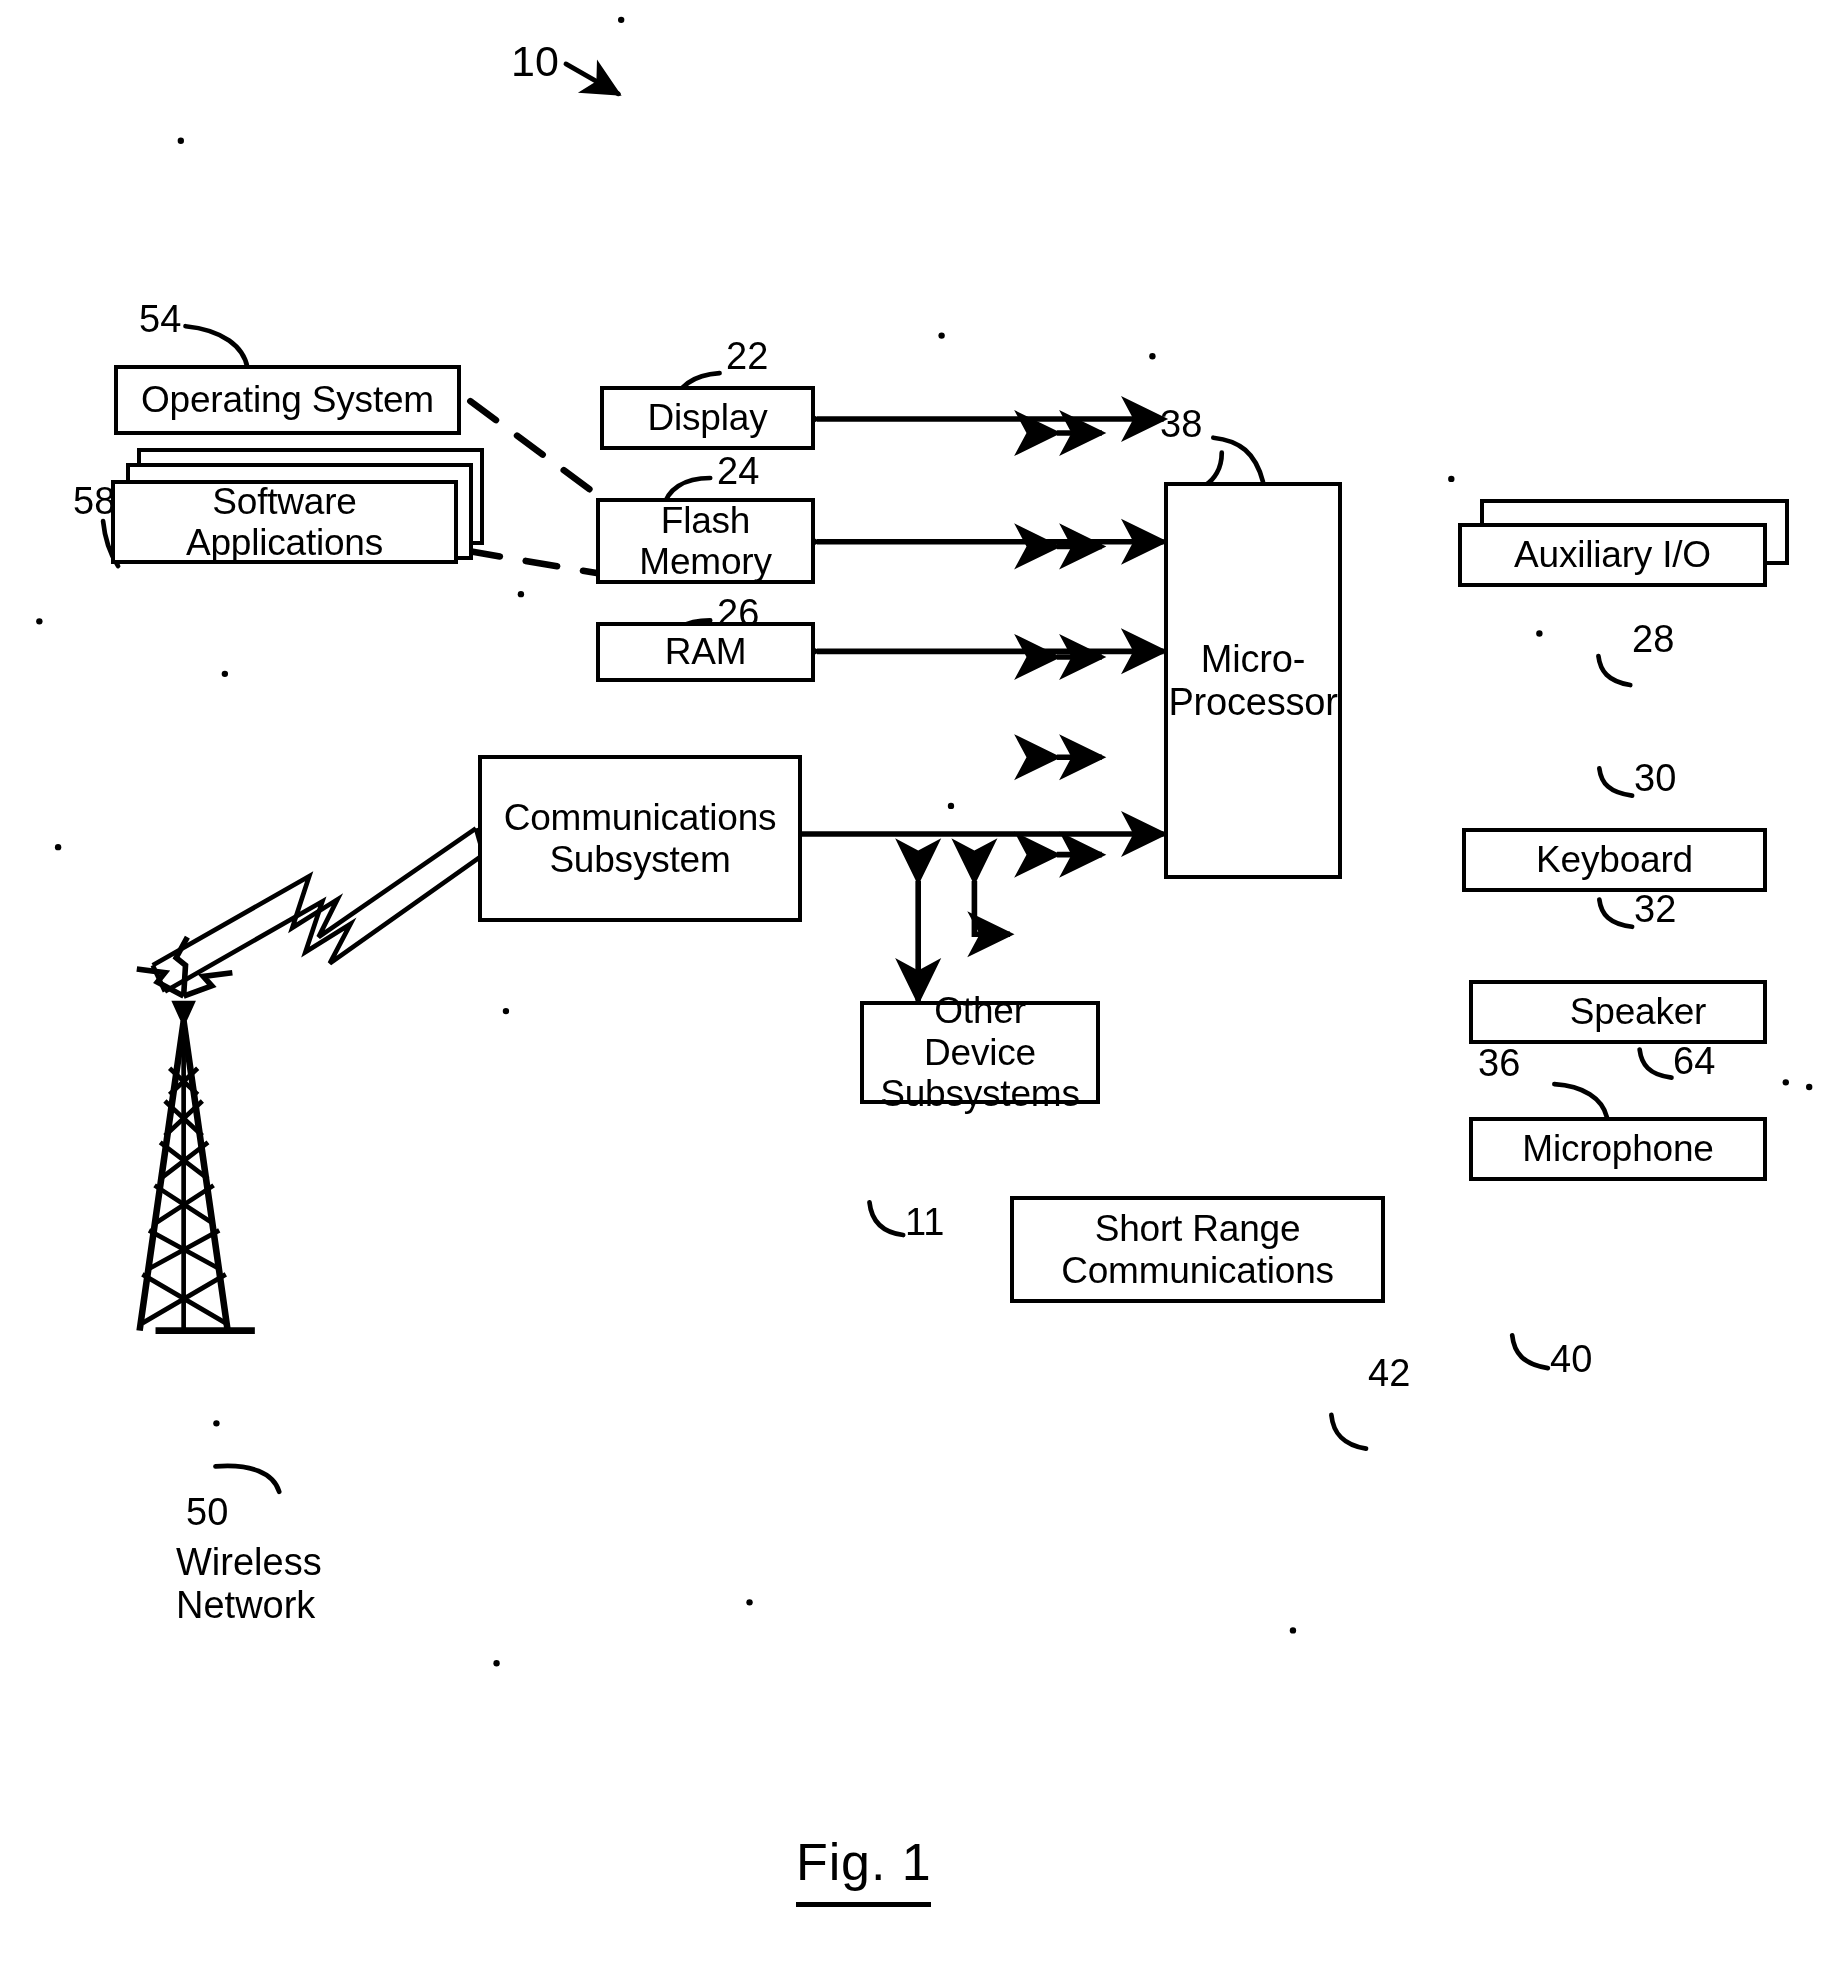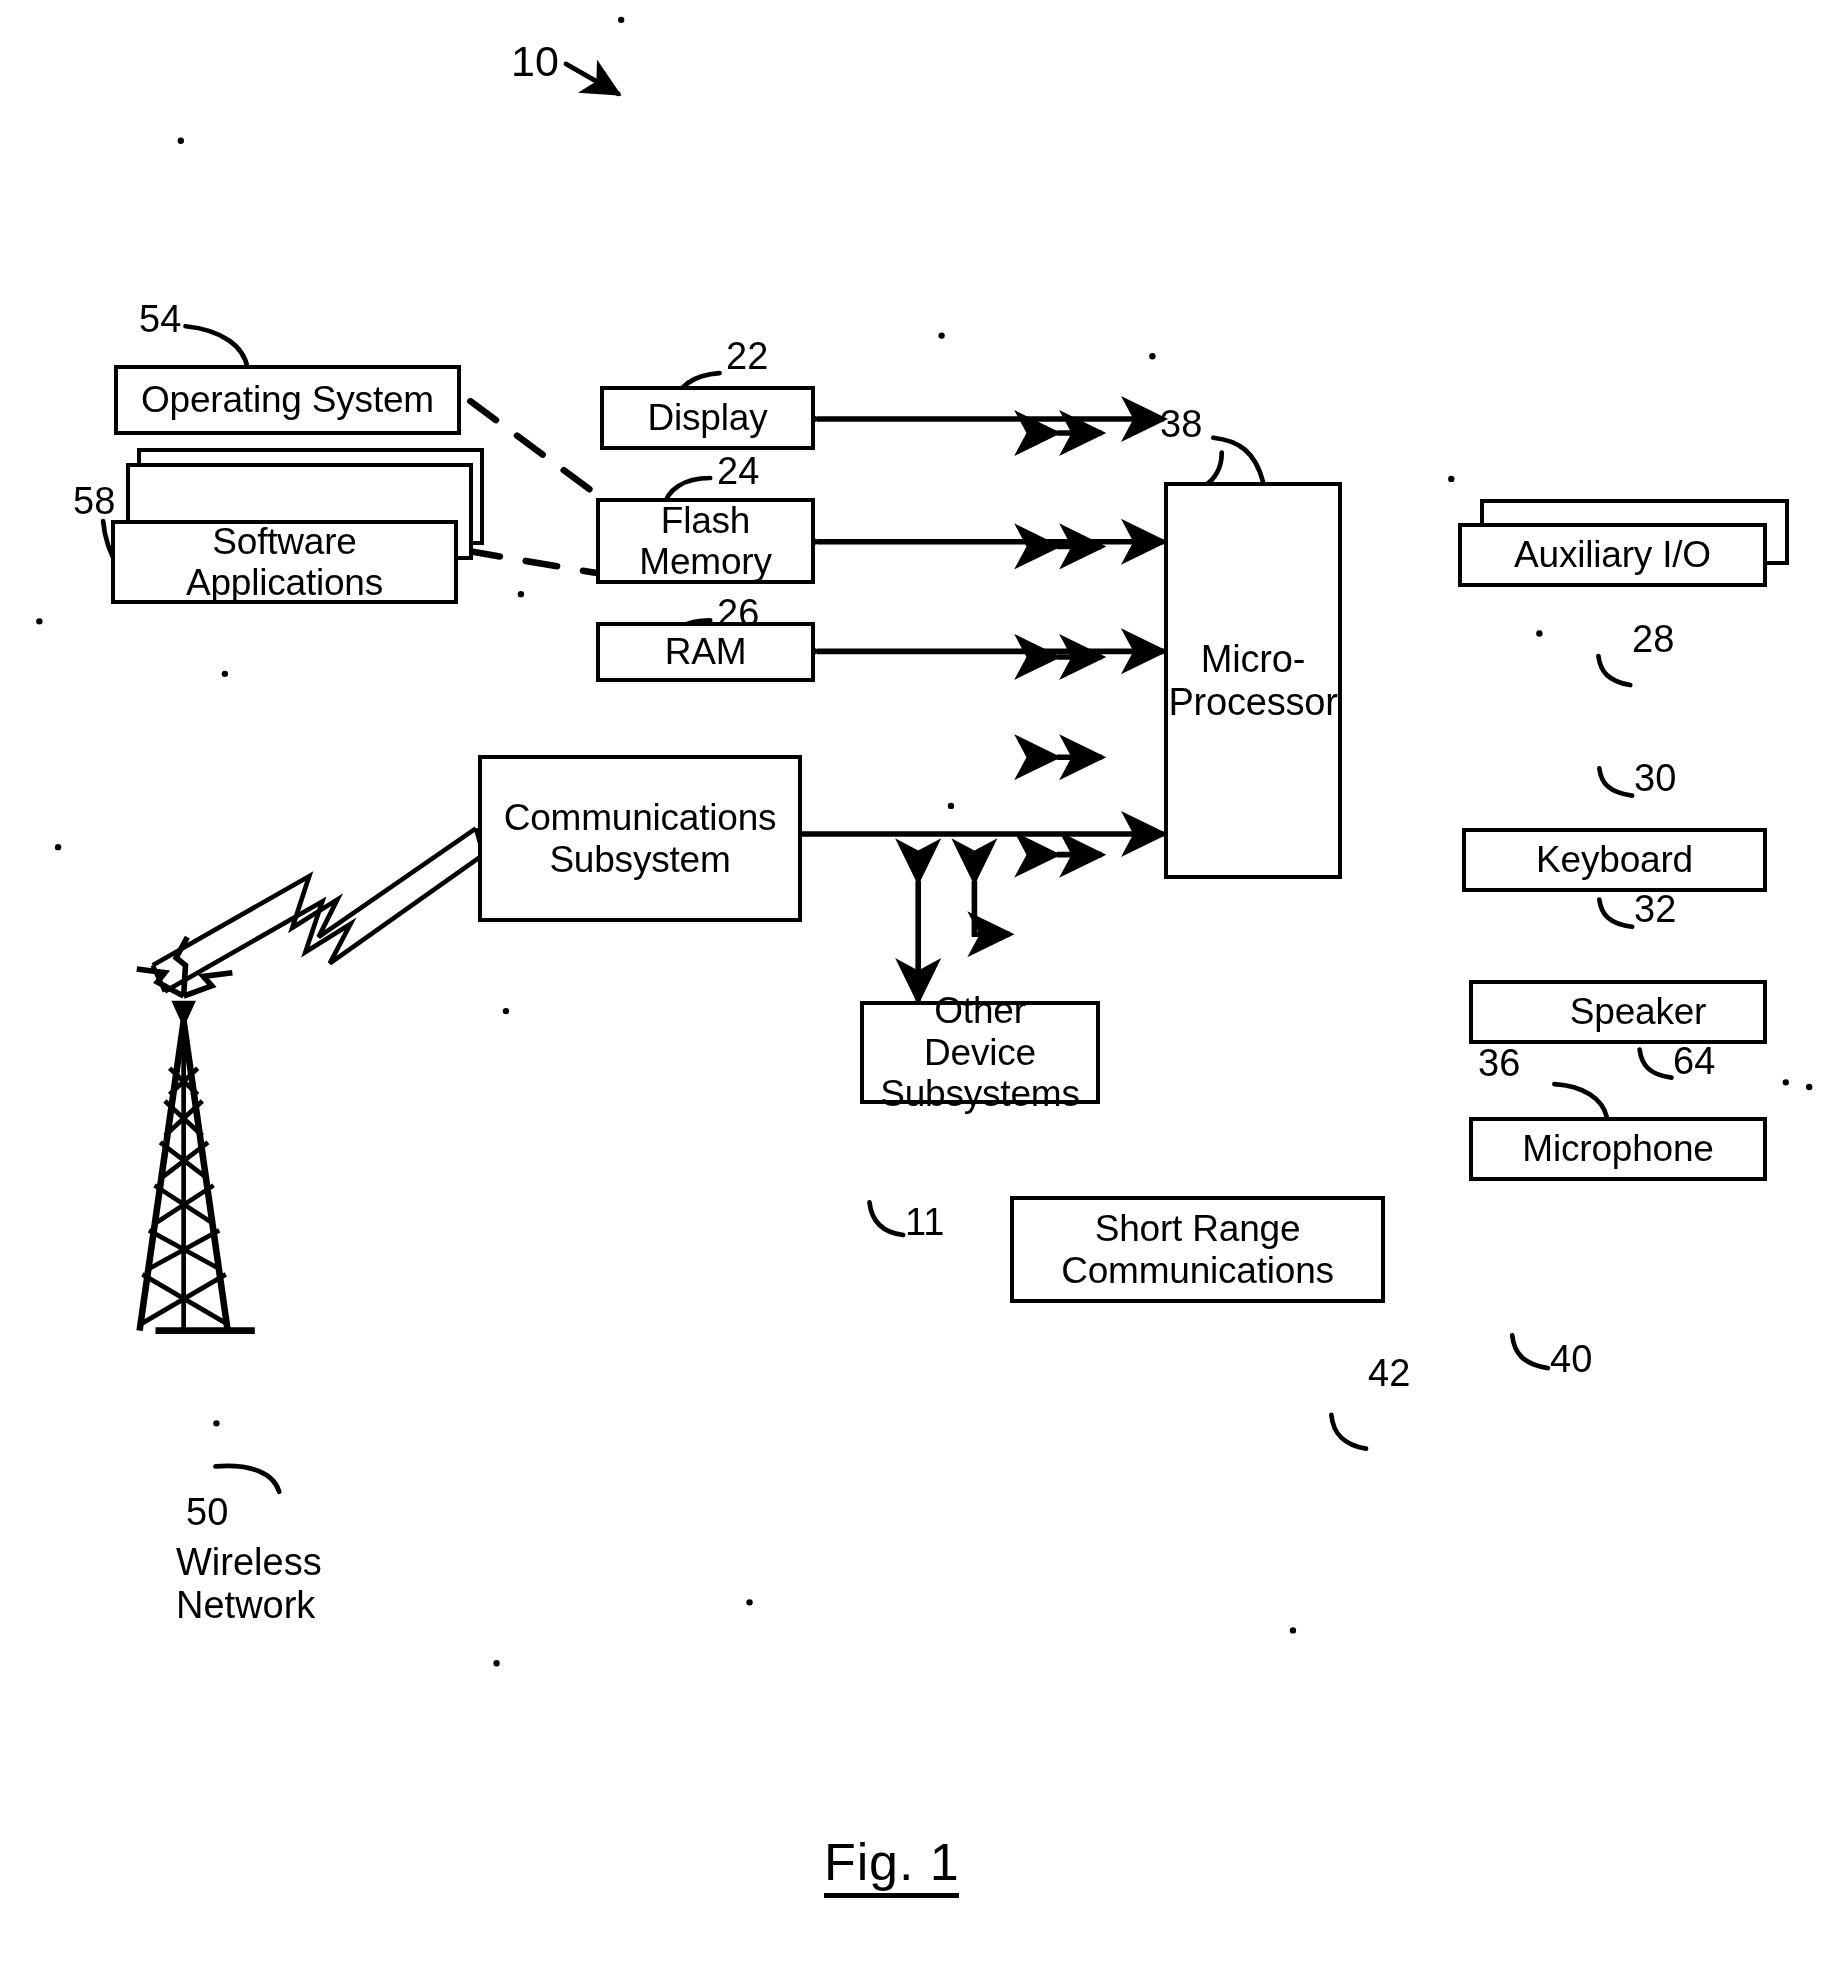--- a/index.html
+++ b/index.html
@@ -59,26 +59,26 @@
   .plain-text {
     position: absolute;
     font-size: 38px;
     z-index: 9;
     white-space: nowrap;
     line-height: 1.12;
   }
   
   #fig-caption {
     position: absolute;
-    left: 824px;
+    left: 796px;
     top: 1832px;
     font-size: 52px;
     letter-spacing: 0.9px;
     border-bottom: 5.6px solid #000;
-    padding-bottom: 1px;
+    padding-bottom: 10px;
     z-index: 9;
   }
 </style>
 </head>
 <body>
 
 <div id="figure-root">
 
   <svg id="figure-svg" viewBox="0 0 1966 2114">
     <defs>
@@ -210,21 +210,21 @@
 
   <div class="node" style="left:114px; top:365px; width:347px; height:70px;">
     <span class="label">Operating System</span>
   </div>
 
   <div class="node shadow-back" style="left:137px; top:448px; width:347px; height:97px;"></div>
   <div class="node shadow-back" style="left:126px; top:463px; width:347px; height:97px;"></div>
 
   <div class="ref" style="left:73px; top:480px;">58</div>
 
-  <div class="node" style="left:111px; top:480px; width:347px; height:84px; white-space:pre-line;margin-top:40px;">
+  <div class="node" style="left:111px; top:480px; width:347px; height:84px; white-space:pre-line;">
     <span class="label">Software
 Applications</span>
   </div>
 
   <div class="ref" style="left:726px; top:335px;">22</div>
 
   <div class="node" style="left:600px; top:386px; width:215px; height:64px;">
     <span class="label">Display</span>
   </div>
 

